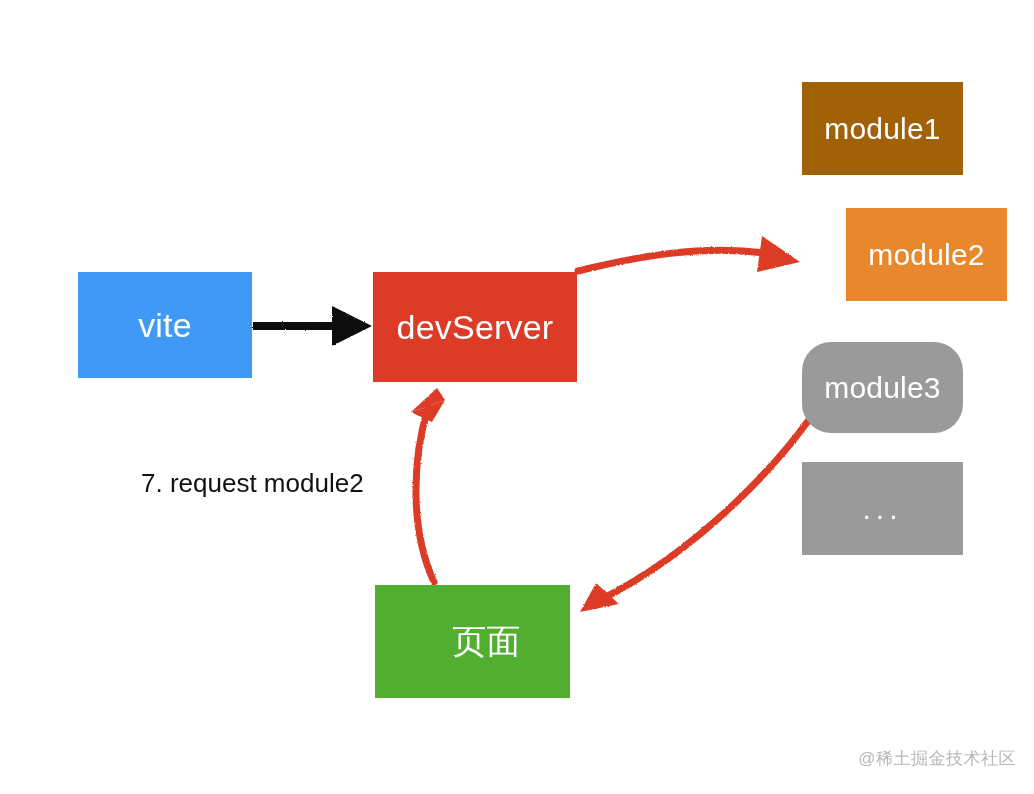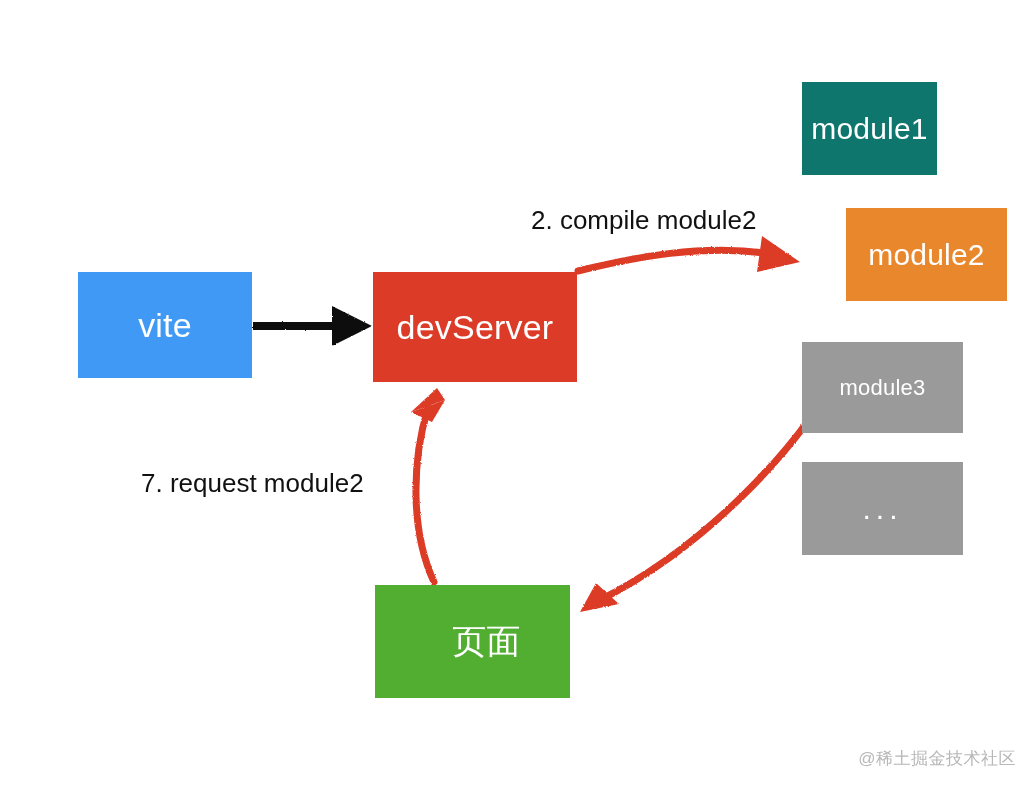--- a/index.html
+++ b/index.html
@@ -23,23 +23,23 @@
     align-items: center;
     justify-content: center;
     color: #ffffff;
     font-weight: 400;
     letter-spacing: 0.2px;
     box-sizing: border-box;
   }
   .node-vite      { left: 78px;  top: 272px; width: 174px; height: 106px; background: #4099F5; font-size: 34px; }
   .node-devserver { left: 373px; top: 272px; width: 204px; height: 110px; background: #DC3B28; font-size: 34px; }
   .node-page      { left: 375px; top: 585px; width: 195px; height: 113px; background: #52AE30; font-size: 34px; padding-left: 28px; }
-  .node-module1   { left: 802px; top: 82px;  width: 135px; height: 93px;  background: #0f766e; font-size: 30px; }
+  .node-module1   { left: 802px; top: 82px;  width: 161px; height: 93px;  background: #a16207; font-size: 30px; }
   .node-module2   { left: 802px; top: 208px; width: 161px; height: 93px;  background: #E8872C; font-size: 30px; margin-left: 44px; }
-  .node-module3   { left: 802px; top: 342px; width: 161px; height: 91px;  background: #9a9a9a; font-size: 22px; }
+  .node-module3   { left: 802px; top: 342px; width: 161px; height: 91px;  background: #9a9a9a; font-size: 30px; border-radius: 29px; }
   .node-more      { left: 802px; top: 462px; width: 161px; height: 93px;  background: #9a9a9a; font-size: 30px; letter-spacing: 5px; }
 
   .edge-label {
     position: absolute;
     color: #111111;
     font-size: 26px;
     white-space: nowrap;
   }
   .label-step1 { left: 141px; top: 468px; }
   .label-step2 { left: 531px; top: 205px; }
@@ -122,18 +122,17 @@
   <div class="node node-module3">
     <span>module3</span>
   </div>
 
   <div class="node node-more">
     <span>...</span>
   </div>
 
   <div class="edge-label label-step1">7. request module2</div>
 
-  <div class="edge-label label-step2">2. compile module2</div>
 
 
   <div class="watermark">@稀土掘金技术社区</div>
 
 </div>
 
 </body></html>

